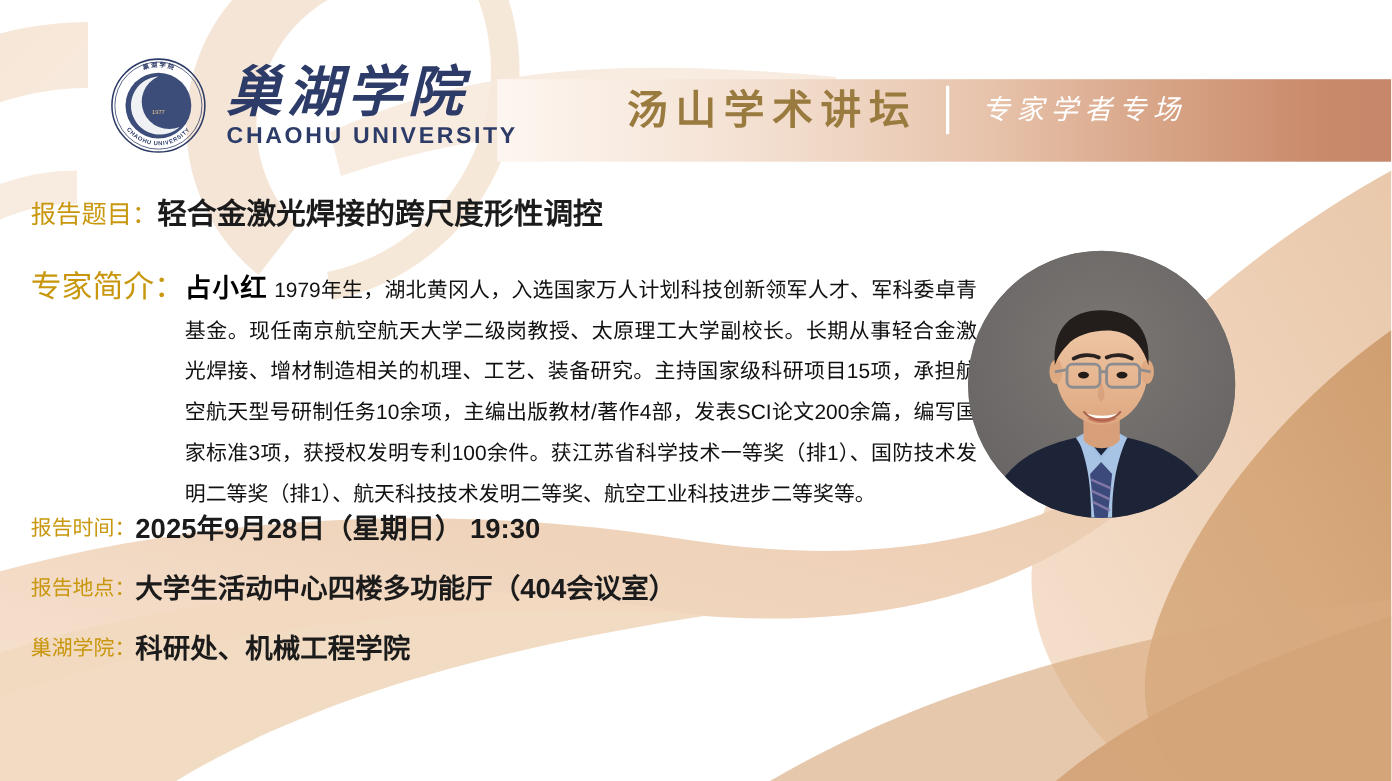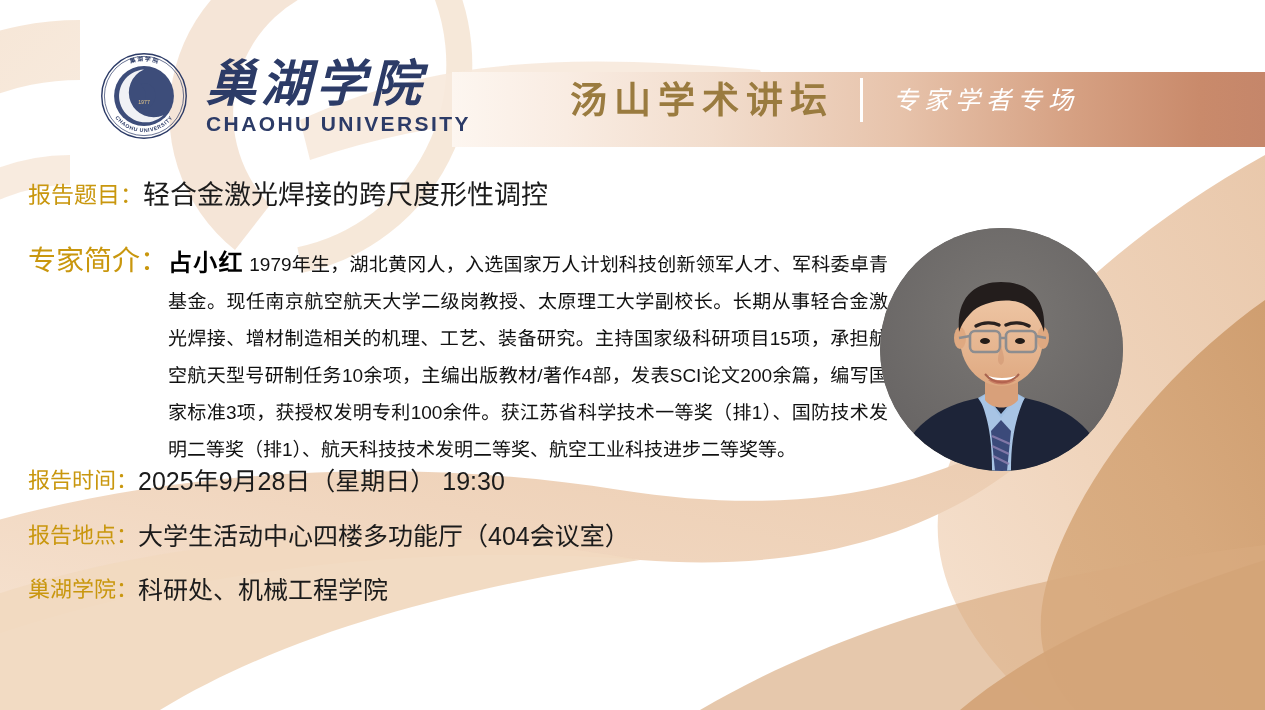--- a/index.html
+++ b/index.html
@@ -137,21 +137,21 @@
     color: #c9970e;
     font-size: 28px;
     font-weight: normal;
     white-space: nowrap;
     line-height: 30px;
     flex: none;
   }
   .value-strong {
     color: #1b1b1b;
     font-size: 25px;
-    font-weight: normal;
+    font-weight: bold;
     white-space: nowrap;
     line-height: 30px;
   }
 
   #row-title       { left: 28px; top: 178px; }
   #row-title .label      { font-size: 23px; line-height: 34px; }
   #row-title .value-strong { font-size: 27px; line-height: 34px; }
 
   #row-bio         { left: 28px; top: 244px; width: 860px; align-items: flex-start; }
   #row-bio .label  { padding-top: 2px; }
@@ -167,21 +167,21 @@
     font-size: 24px;
     font-weight: bold;
     color: #000000;
     letter-spacing: 1px;
   }
 
   #row-time     { left: 28px; top: 465px; }
   #row-loc      { left: 28px; top: 520px; align-items: flex-end; }
   #row-org      { left: 28px; top: 574px; }
 
-  #row-time .label, #row-loc .label, #row-org .label { font-size: 22px; line-height: 32px; }
+  #row-time .label, #row-loc .label, #row-org .label { font-size: 19px; line-height: 32px; }
   #row-time .value-strong, #row-loc .value-strong, #row-org .value-strong { font-size: 25px; line-height: 32px; }
 
   
   .portrait {
     position: absolute;
     left: 880px;
     top: 228px;
     width: 243px;
     height: 243px;
     border-radius: 50%;

